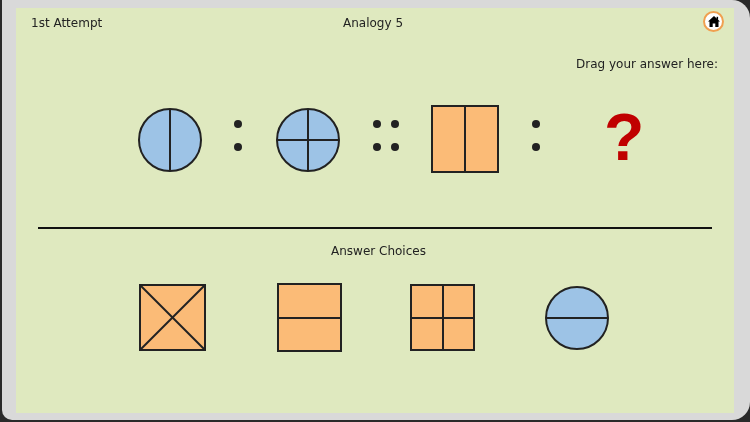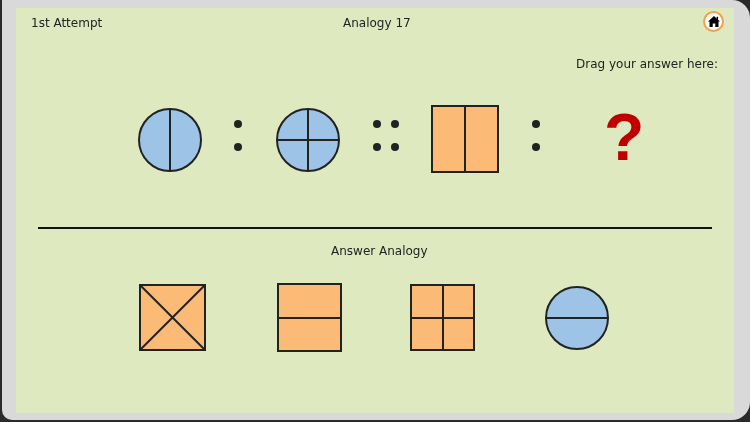--- a/index.html
+++ b/index.html
@@ -41,21 +41,21 @@
     }
     .choice { cursor: grab; }
   </style>
 </head>
 <body>
 
 <div class="frame"></div>
 <div class="panel"></div>
 
 <div class="txt attempt">1st Attempt</div>
-<div class="txt title">Analogy 17</div>
+<div class="txt title">Analogy 5</div>
 
 <div class="home-btn">
   <svg width="12" height="11" viewBox="0 0 12 11">
     <path d="M6 0 L12 5.5 L10.5 5.5 L10.5 11 L7.3 11 L7.3 7.5 L4.7 7.5 L4.7 11 L1.5 11 L1.5 5.5 L0 5.5 Z" fill="#000"></path>
     <rect x="8.6" y="0.8" width="1.5" height="3" fill="#000"></rect>
   </svg>
 </div>
 
 <div class="txt drag-label">Drag your answer here:</div>
 
@@ -89,21 +89,21 @@
 
 <svg class="shape" style="left:530px;top:118px" width="12" height="38">
   <circle cx="6" cy="6" r="4" fill="#222"></circle>
     <circle cx="6" cy="29" r="4" fill="#222"></circle>
 </svg>
 
 <div class="q">?</div>
 
 <div class="divider"></div>
 
-<div class="txt choices-label">Answer Analogy</div>
+<div class="txt choices-label">Answer Choices</div>
 
 <svg class="shape choice" style="left:139px;top:284px" width="68" height="68">
   <rect x="1" y="1" width="65" height="65" fill="#fbbb77" stroke="#222" stroke-width="2"></rect>
   <line x1="1" y1="1" x2="66" y2="66" stroke="#222" stroke-width="2"></line>
   <line x1="66" y1="1" x2="1" y2="66" stroke="#222" stroke-width="2"></line>
 </svg>
 
 <svg class="shape choice" style="left:277px;top:283px" width="66" height="70">
   <rect x="1" y="1" width="63" height="67" fill="#fbbb77" stroke="#222" stroke-width="2"></rect>
   <line x1="1" y1="35" x2="64" y2="35" stroke="#222" stroke-width="2"></line>

